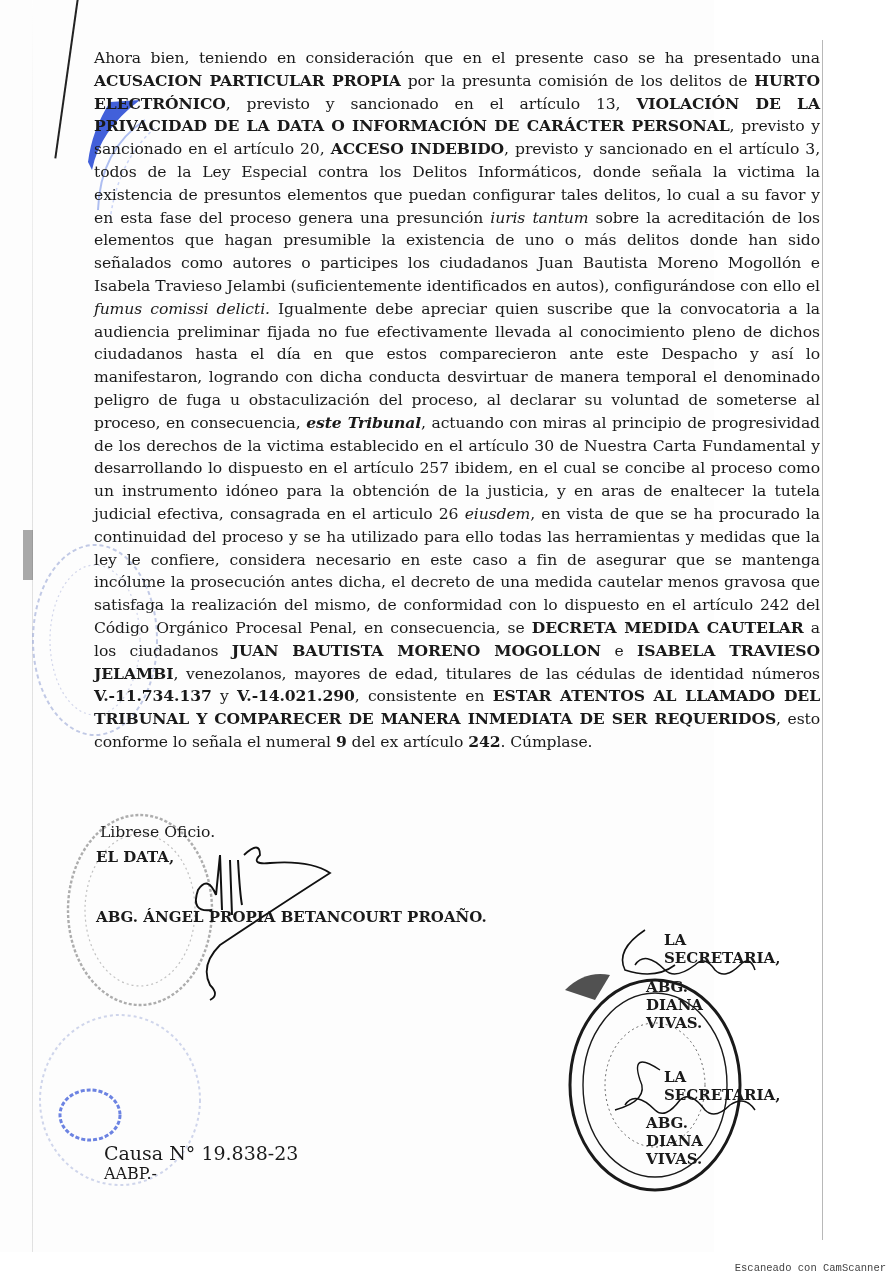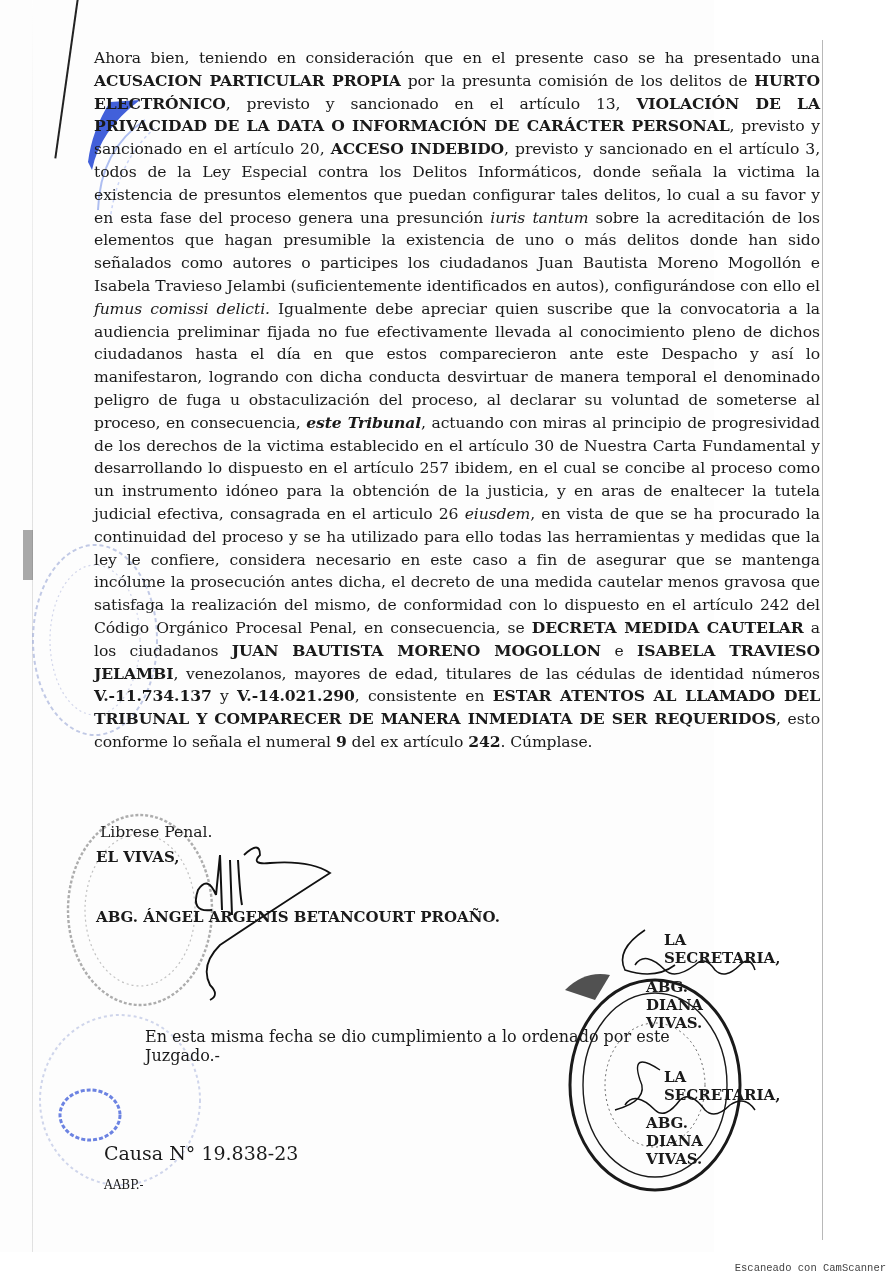--- a/index.html
+++ b/index.html
@@ -40,21 +40,21 @@
   .el-juez { position: absolute; left: 96px; top: 848px; font-size: 15px; font-weight: bold; }
   .judge-name { position: absolute; left: 96px; top: 908px; font-size: 15px; font-weight: bold; }
 
   .sec-title-1 { position: absolute; left: 664px; top: 931px; font-size: 15px; font-weight: bold; }
   .sec-name-1  { position: absolute; left: 646px; top: 978px; font-size: 15px; font-weight: bold; }
   .fulfillment { position: absolute; left: 145px; top: 1027px; font-size: 16px; }
   .sec-title-2 { position: absolute; left: 664px; top: 1068px; font-size: 15px; font-weight: bold; }
   .sec-name-2  { position: absolute; left: 646px; top: 1114px; font-size: 15px; font-weight: bold; }
 
   .case-number { position: absolute; left: 104px; top: 1142px; font-size: 19px; }
-  .initials { position: absolute; left: 104px; top: 1164px; font-size: 12px; margin-top: 14px; }
+  .initials { position: absolute; left: 104px; top: 1164px; font-size: 16px; }
 
   .footer {
     position: absolute; left: 0; top: 1252px; width: 894px; height: 28px; background: #ffffff;
   }
   .watermark {
     position: absolute; right: 8px; top: 1262px;
     font-family: Liberation Mono, monospace; font-size: 10.5px; color: #444;
   }
   .overlay { position: absolute; pointer-events: none; }
 </style>
@@ -101,28 +101,27 @@
     <path d="M10,80 Q30,60 55,65 L40,90 Z" fill="#333" opacity="0.85"></path>
     <path d="M80,55 Q90,40 110,60 Q120,70 140,55 Q150,45 160,60 Q170,70 185,55 Q195,45 200,60" stroke="#111" stroke-width="1.5" fill="none"></path>
     <path d="M70,195 Q80,180 100,200 Q110,210 125,190 Q135,180 150,200 Q160,210 175,195 Q190,185 200,200" stroke="#111" stroke-width="1.5" fill="none"></path>
     <path d="M105,160 Q75,140 85,170 Q95,190 60,200" stroke="#111" stroke-width="1.4" fill="none"></path>
   </svg>
 
   <div class="body-text">
     <p id="body-paragraph"><span>Ahora bien, teniendo en consideración que en el presente caso se ha presentado una </span><b>ACUSACION PARTICULAR PROPIA</b><span> por la presunta comisión de los delitos de </span><b>HURTO ELECTRÓNICO</b><span>, previsto y sancionado en el artículo 13, </span><b>VIOLACIÓN DE LA PRIVACIDAD DE LA DATA O INFORMACIÓN DE CARÁCTER PERSONAL</b><span>, previsto y sancionado en el artículo 20, </span><b>ACCESO INDEBIDO</b><span>, previsto y sancionado en el artículo 3, todos de la Ley Especial contra los Delitos Informáticos, donde señala la victima la existencia de presuntos elementos que puedan configurar tales delitos, lo cual a su favor y en esta fase del proceso genera una presunción </span><i>iuris tantum</i><span> sobre la acreditación de los elementos que hagan presumible la existencia de uno o más delitos donde han sido señalados como autores o participes los ciudadanos Juan Bautista Moreno Mogollón e Isabela Travieso Jelambi (suficientemente identificados en autos), configurándose con ello el </span><i>fumus comissi delicti.</i><span> Igualmente debe apreciar quien suscribe que la convocatoria a la audiencia preliminar fijada no fue efectivamente llevada al conocimiento pleno de dichos ciudadanos hasta el día en que estos comparecieron ante este Despacho y así lo manifestaron, logrando con dicha conducta desvirtuar de manera temporal el denominado peligro de fuga u obstaculización del proceso, al declarar su voluntad de someterse al proceso, en consecuencia, </span><span class="bi">este Tribunal</span><span>, actuando con miras al principio de progresividad de los derechos de la victima establecido en el artículo 30 de Nuestra Carta Fundamental y desarrollando lo dispuesto en el artículo 257 ibidem, en el cual se concibe al proceso como un instrumento idóneo para la obtención de la justicia, y en aras de enaltecer la tutela judicial efectiva, consagrada en el articulo 26 </span><i>eiusdem</i><span>, en vista de que se ha procurado la continuidad del proceso y se  ha utilizado para ello todas las herramientas y medidas que la ley le confiere, considera necesario en este caso a fin de asegurar que se mantenga incólume la prosecución antes dicha, el decreto de una medida cautelar menos gravosa que satisfaga la realización del mismo, de conformidad con lo dispuesto en el artículo 242 del Código Orgánico Procesal Penal, en consecuencia, se </span><b>DECRETA MEDIDA CAUTELAR</b><span> a los ciudadanos </span><b>JUAN BAUTISTA MORENO MOGOLLON</b><span> e </span><b>ISABELA TRAVIESO JELAMBI</b><span>, venezolanos, mayores de edad, titulares de las cédulas de identidad números </span><b>V.-11.734.137</b><span> y </span><b>V.-14.021.290</b><span>, consistente en </span><b>ESTAR ATENTOS AL LLAMADO DEL TRIBUNAL Y COMPARECER DE MANERA INMEDIATA DE SER REQUERIDOS</b><span>, esto conforme lo señala el numeral </span><b>9</b><span> del ex artículo </span><b>242</b><span>. Cúmplase.</span></p>
   </div>
 
-  <div class="librese">Librese Penal.</div>
-  <div class="el-juez">EL VIVAS,</div>
-  <div class="judge-name">ABG. ÁNGEL ARGENIS BETANCOURT PROAÑO.</div>
+  <div class="librese">Librese Oficio.</div>
+  <div class="el-juez">EL DATA,</div>
+  <div class="judge-name">ABG. ÁNGEL PROPIA BETANCOURT PROAÑO.</div>
 
   <div class="sec-title-1">LA SECRETARIA,</div>
   <div class="sec-name-1">ABG. DIANA VIVAS.</div>
 
-  <div class="fulfillment">En esta misma fecha se dio cumplimiento a lo ordenado por este Juzgado.-</div>
 
   <div class="sec-title-2">LA SECRETARIA,</div>
   <div class="sec-name-2">ABG. DIANA VIVAS.</div>
 
   <div class="case-number">Causa N° 19.838-23</div>
   <div class="initials">AABP.-</div>
 </div>
 
 <div class="footer">
 </div>

